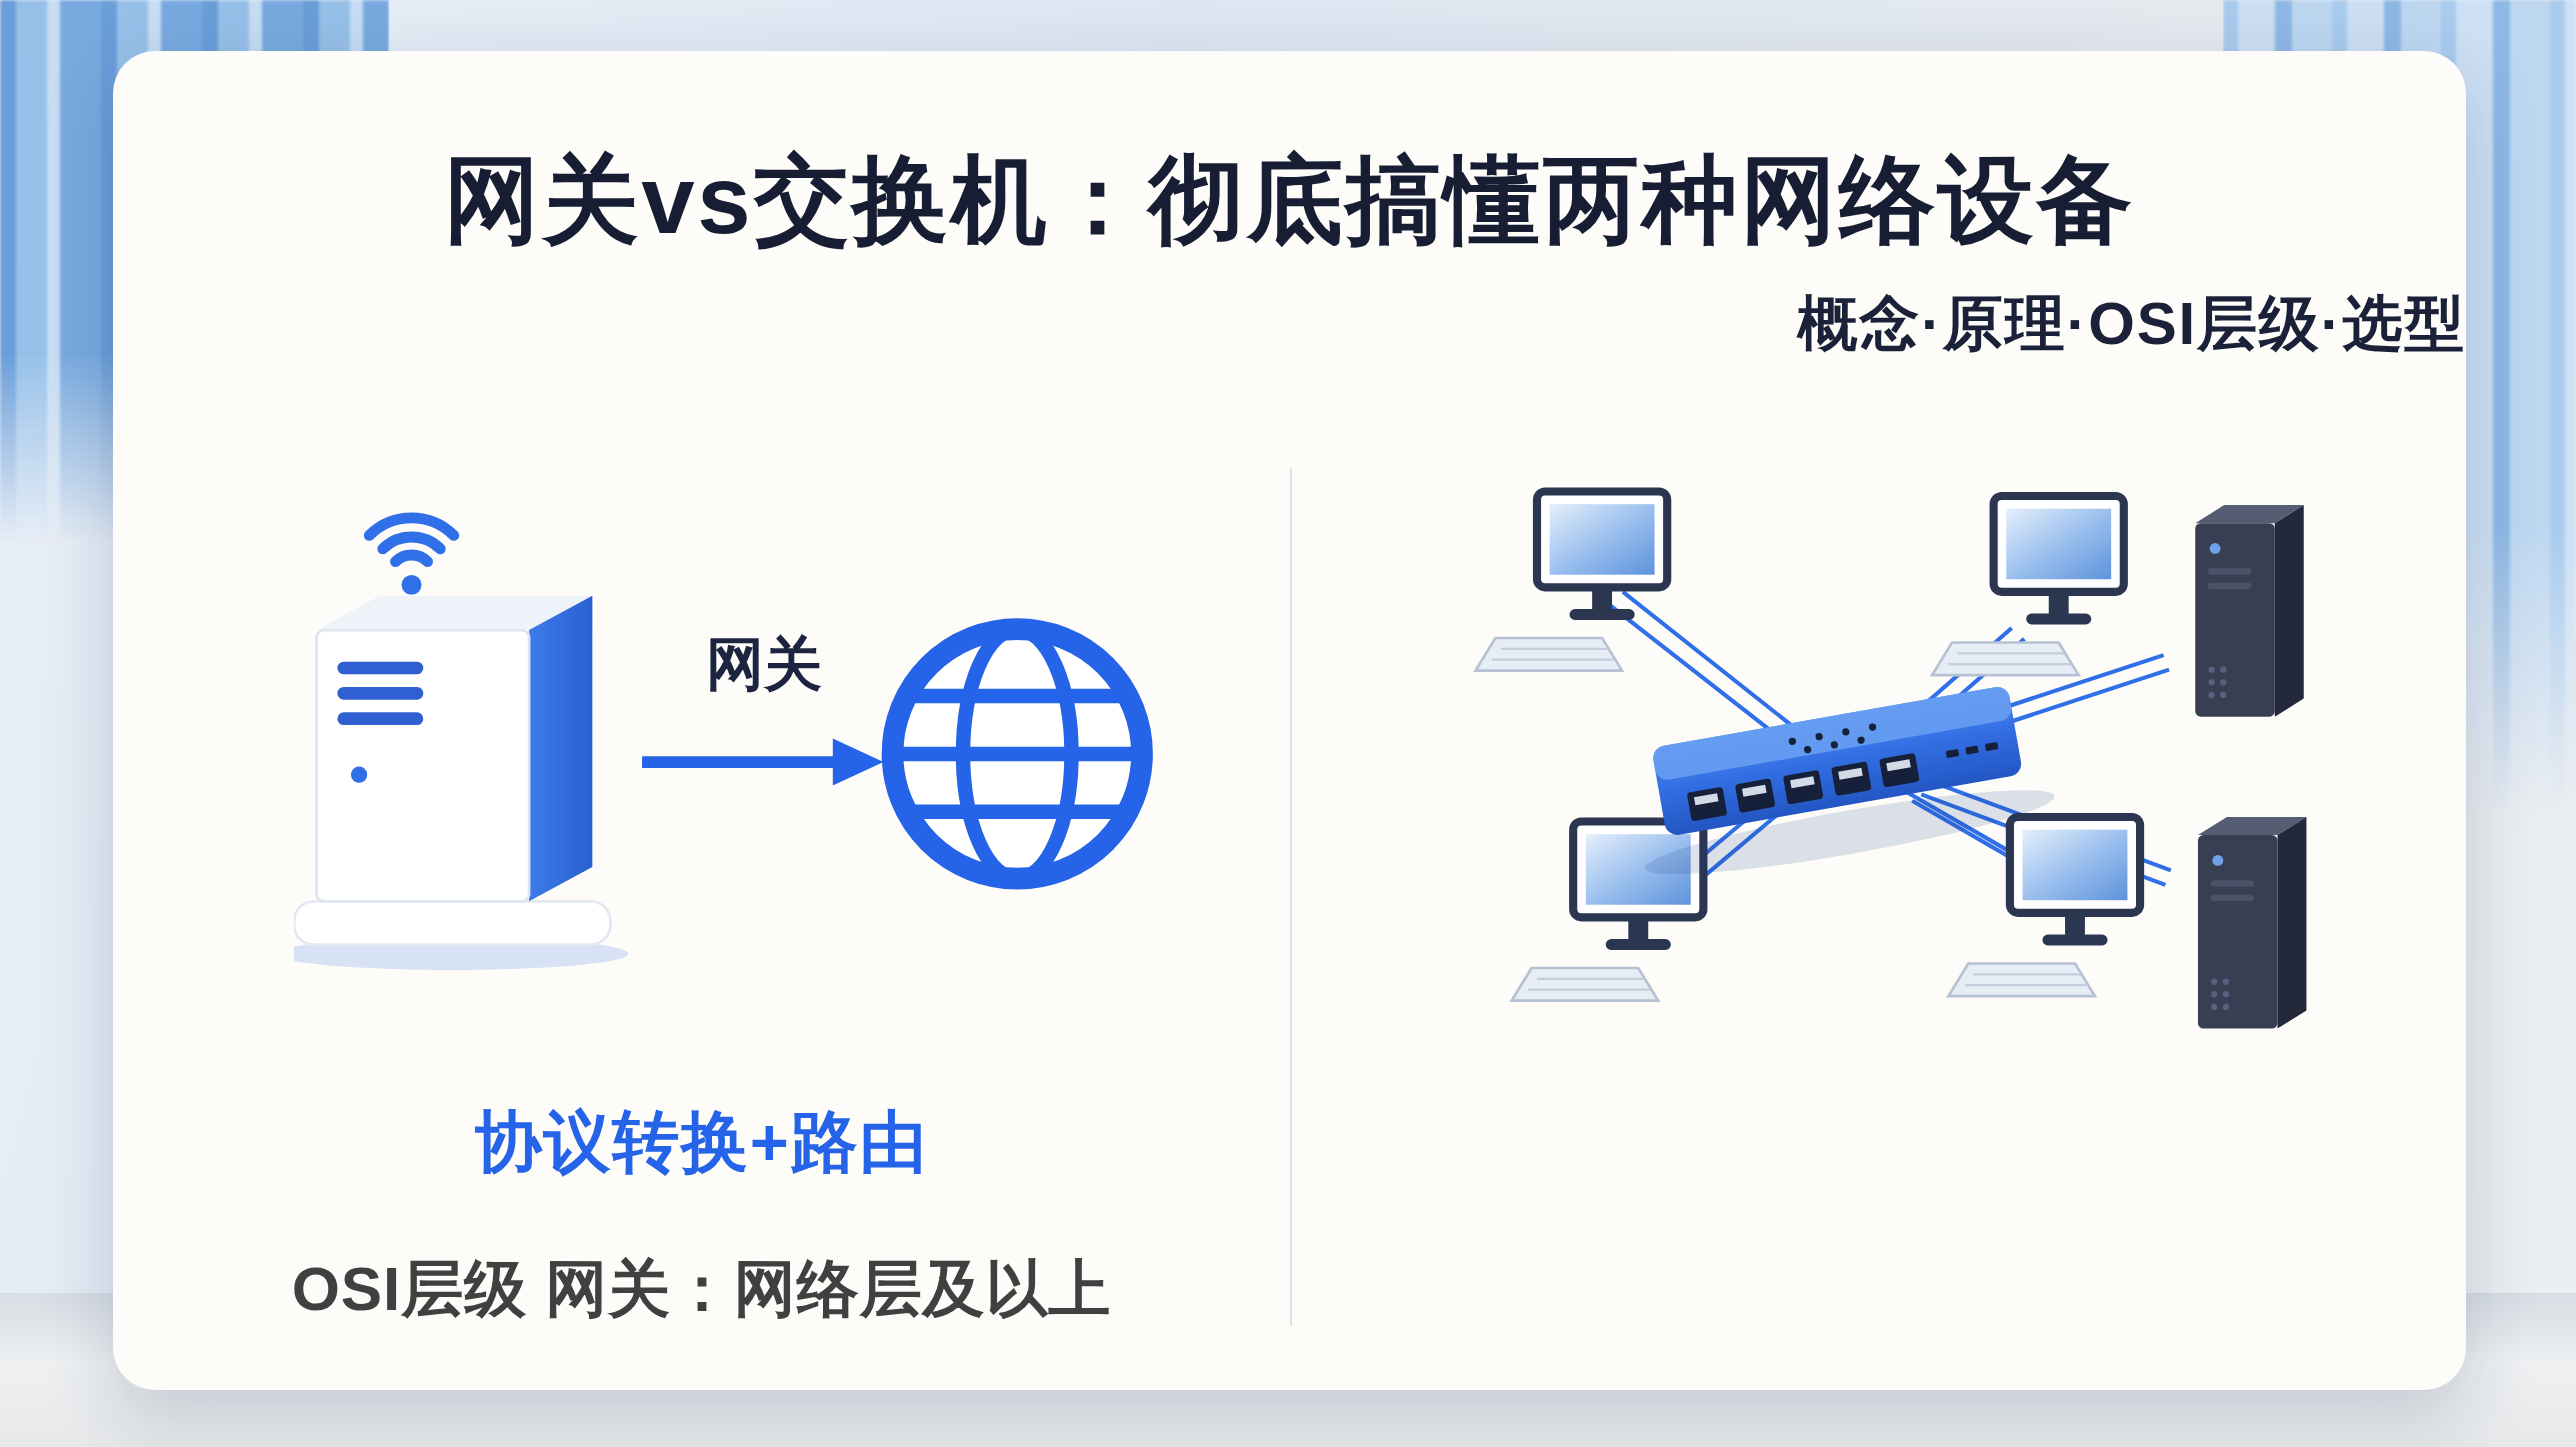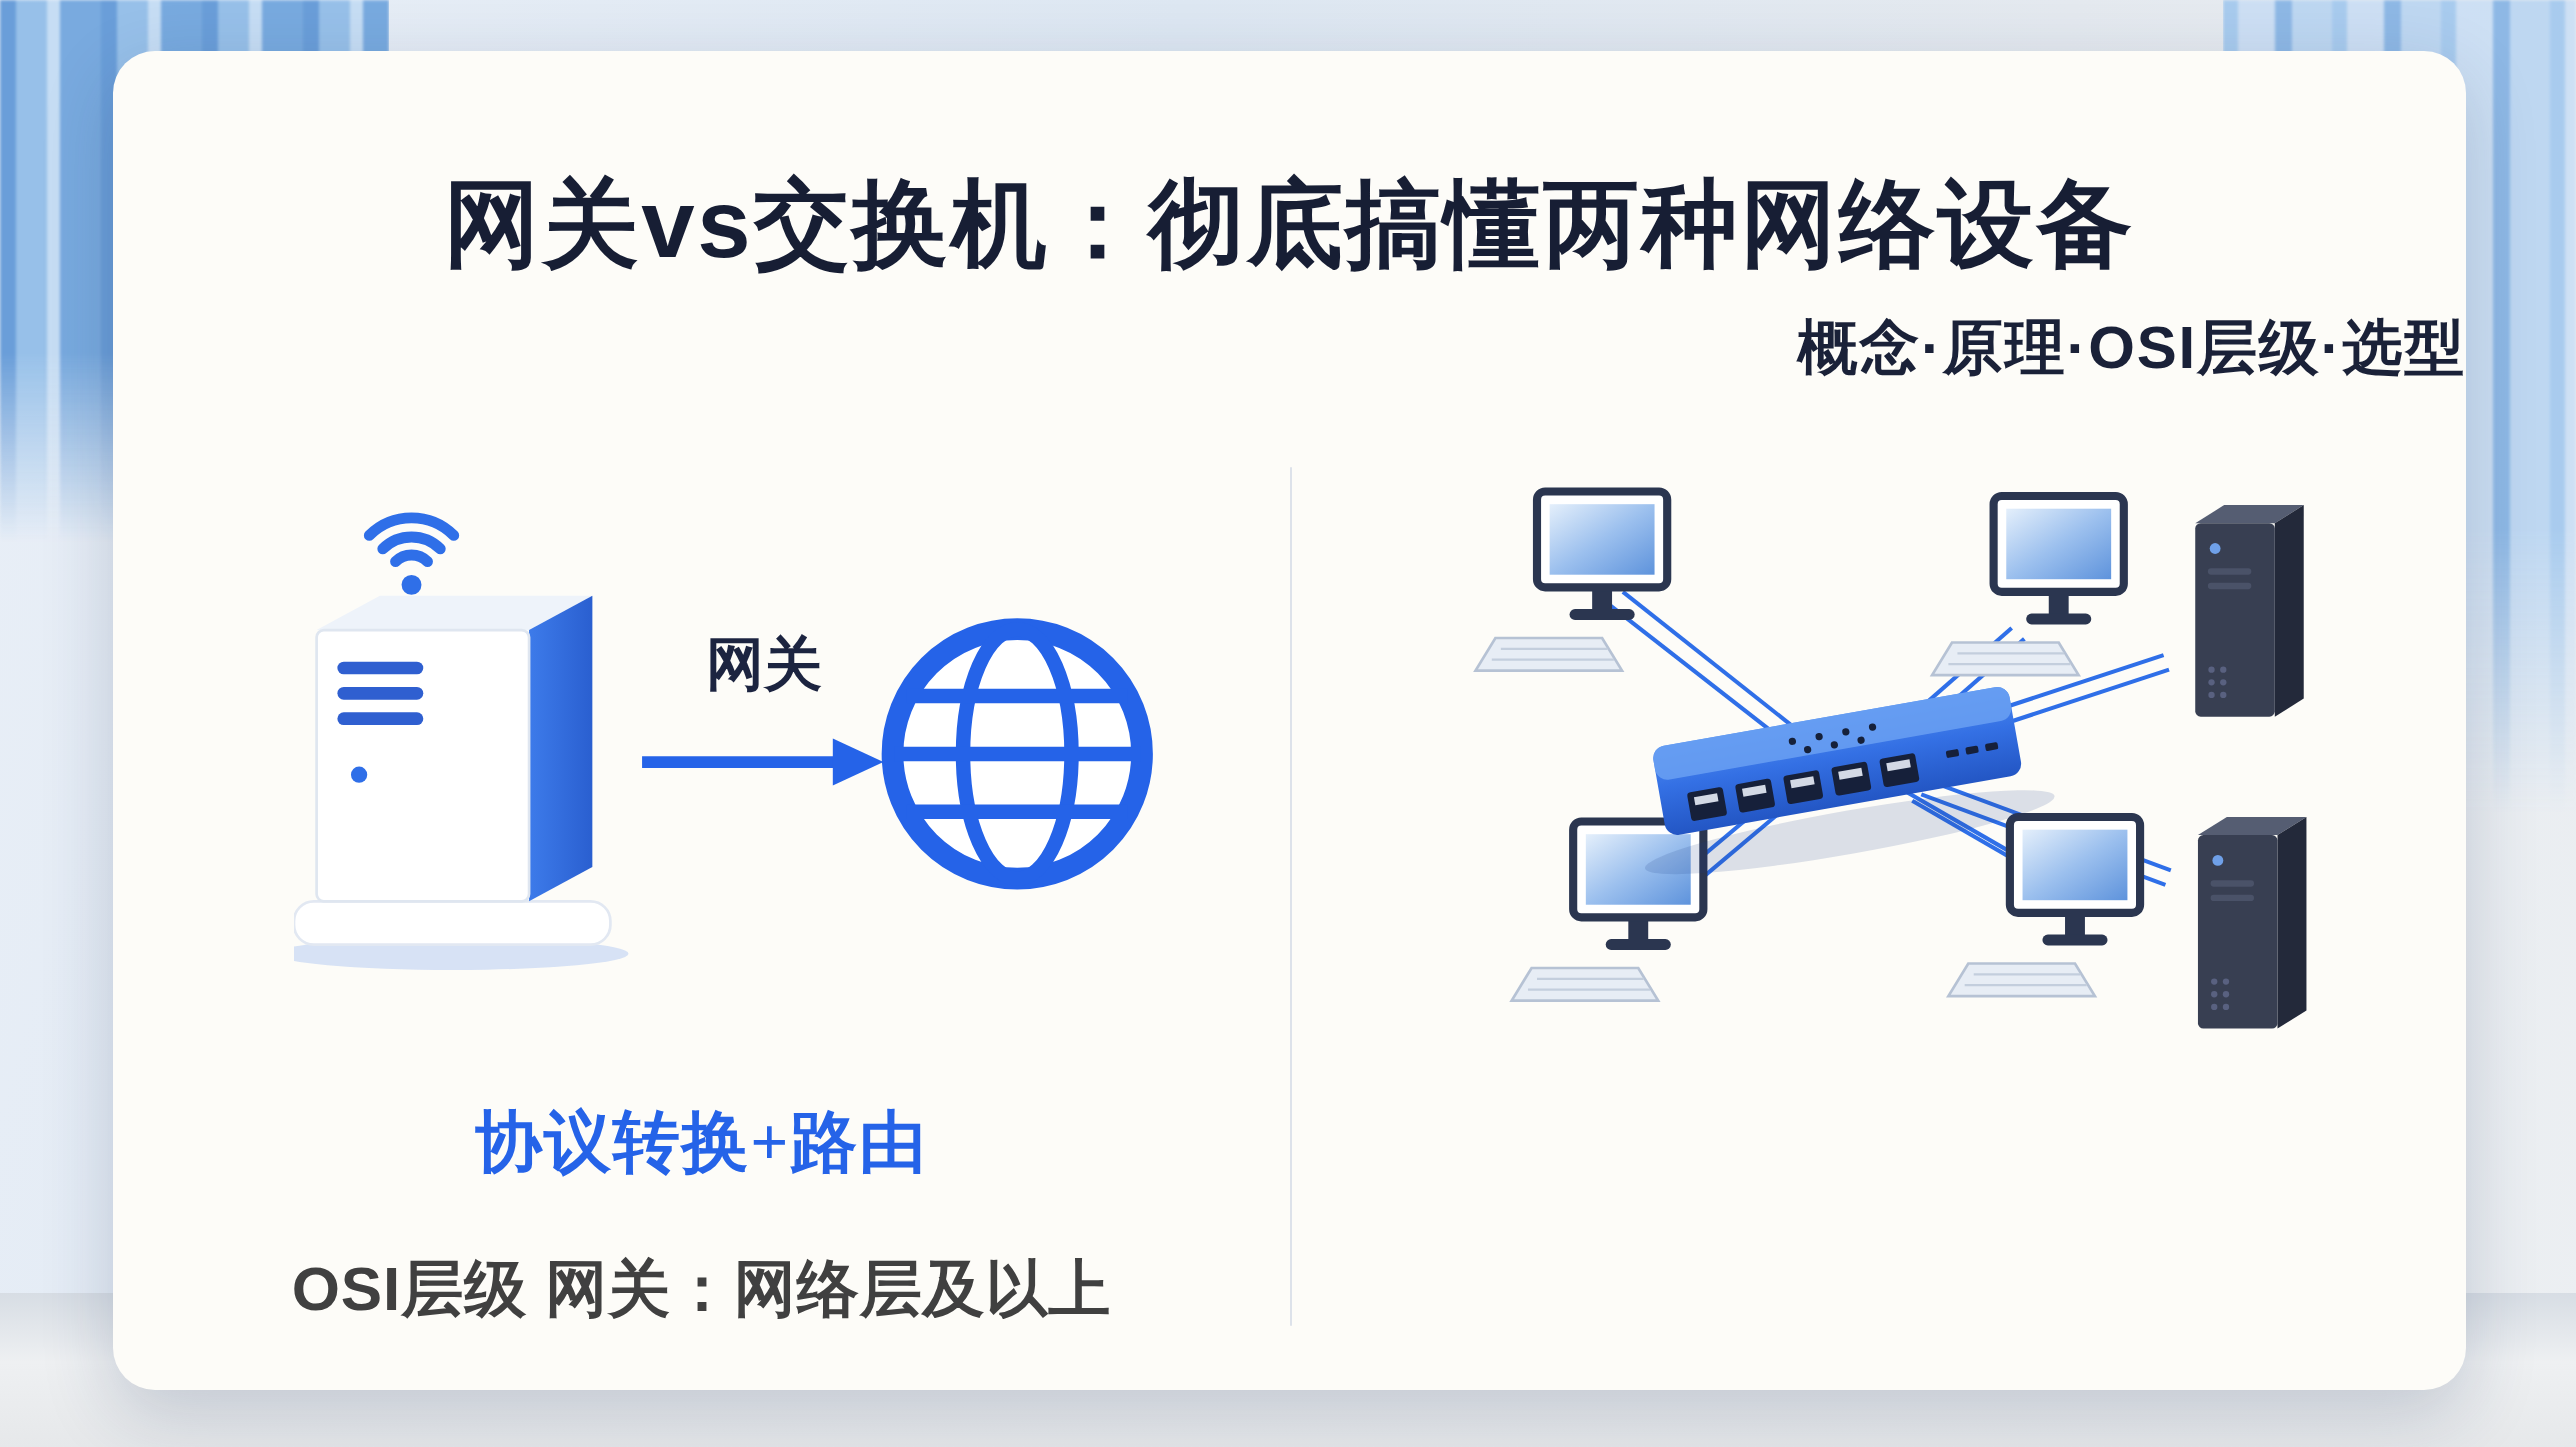--- a/index.html
+++ b/index.html
@@ -16,39 +16,39 @@
   .panel-r{right:0;width:353px;height:814px;opacity:.85;
     background:repeating-linear-gradient(90deg,#9ec6ee 0 14.5px,#c9def5 14.5px 52px,#7fb0e4 52px 69px,#b7d4f2 69px 109px);}
   .floor{position:absolute;left:0;bottom:0;width:100%;height:154px;
     background:linear-gradient(180deg,#d7dde4 0,#eef0f2 45%,#e6e8ea 100%);}
   .ledge{position:absolute;left:0;bottom:145px;width:100%;height:5.4px;background:rgba(160,175,195,.35);}
 
   .card{position:absolute;left:113px;top:51px;width:2353px;height:1339px;
     background:#fdfcf8;border-radius:42px;
     box-shadow:0 23.5px 72px rgba(30,50,90,.20);}
 
-  .title{margin:0;padding-top:120px;text-align:center;
+  .title{margin:0;padding-top:96px;text-align:center;
     font-size:96px;line-height:1.1;font-weight:900;letter-spacing:2.7px;color:#171e34;}
   .subtitle{margin-top:31px;text-align:right;
     font-size:60px;font-weight:600;letter-spacing:1.8px;color:#1a2138;}
 
   .divider{position:absolute;left:50%;top:416px;width:2.7px;height:859px;background:#dde2ea;border-radius:1.8px;}
 
   .col{position:absolute;top:0;width:1177px;height:1339px;border-radius:27px;}
   .col-left{left:0;}
   .col-right{left:1177px;}
 
   .left-art{position:absolute;left:181px;top:425px;width:886px;height:507px;}
   .right-art{position:absolute;left:181px;top:425px;width:868px;height:588px;}
 
   .arrow-label{position:absolute;left:470px;top:575px;width:362px;text-align:center;
     font-size:58px;font-weight:700;color:#1c2440;}
 
   .feature{position:absolute;left:0;width:100%;top:1046px;text-align:center;
-    font-size:67px;font-weight:800;color:#2563e8;letter-spacing:1.8px;font-family:Liberation Serif, serif;}
+    font-size:67px;font-weight:800;color:#2563e8;letter-spacing:1.8px;}
   .osi{position:absolute;left:0;width:100%;top:1196px;text-align:center;
     font-size:62px;font-weight:600;color:#404040;letter-spacing:0.9px;}
 </style>
 </head>
 <body>
 
 <div class="stage">
   <div class="panel panel-l"></div>
   <div class="panel panel-r"></div>
   <div class="ledge"></div>

